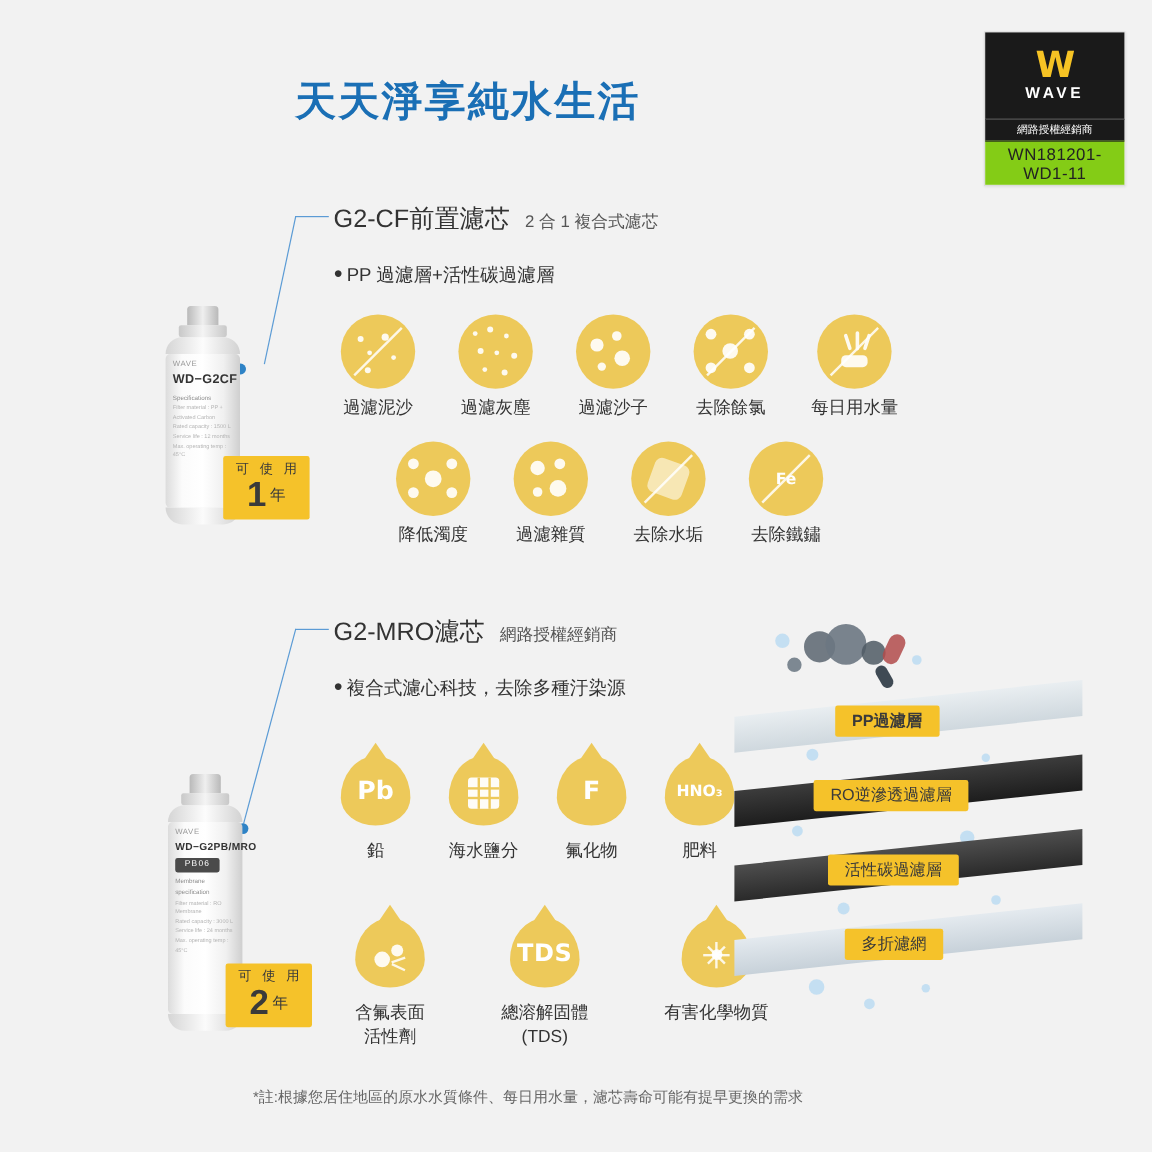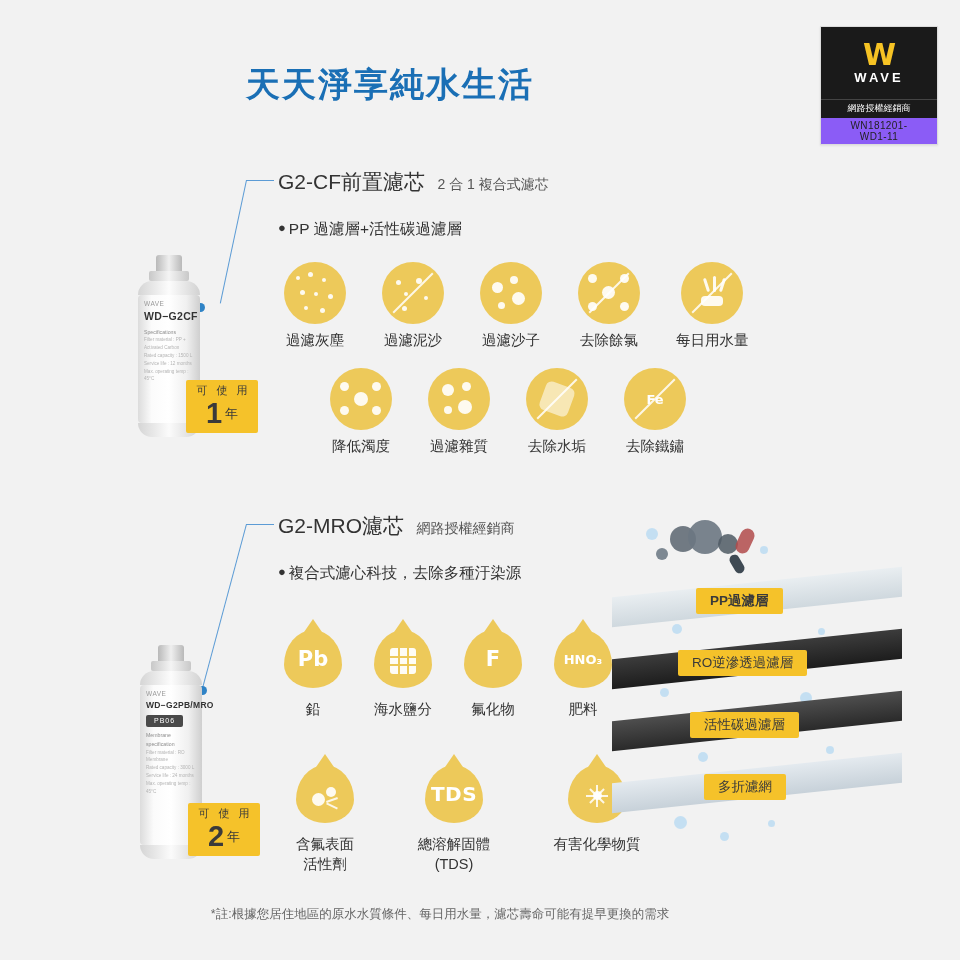--- a/index.html
+++ b/index.html
@@ -30,21 +30,21 @@
   .brand-w{
     color:#f6c324;font-size:30px;font-weight:bold;line-height:28px;
     font-family:"DejaVu Sans",sans-serif;letter-spacing:-1px;
   }
   .brand-name{color:#fff;font-size:13px;font-weight:bold;letter-spacing:3px;margin-top:1px;}
   .brand-auth{
     background:#1a1a1a;color:#fff;font-size:9px;text-align:center;
     padding:2px 0;border-top:1px solid #444;
   }
   .brand-code{
-    background:#8b5cf6;color:#222;font-size:10px;text-align:center;padding:2px 16px;
+    background:#84cc16;color:#222;font-size:14px;text-align:center;padding:2px 16px;
     border-top:1px solid #1a1a1a;letter-spacing:.4px;
   }
 
   
   .sec-title{position:absolute;}
   .sec-title .main{font-size:21px;color:#333;font-weight:normal;}
   .sec-title .sub{font-size:14px;color:#555;margin-left:8px;}
   .sec-desc{position:absolute;font-size:15.5px;color:#333;}
   .sec-desc .dot{font-size:13px;vertical-align:2px;margin-right:3px;}
 
@@ -197,41 +197,41 @@
   <div class="badge" style="top:380px;left:186px;">
     <div class="t">可 使 用</div>
     <div>
       <span class="n">1</span><span class="y">年</span>
     </div>
   </div>
 
   <div class="icons" style="top:262px;left:284px;gap:36px;">
     <div class="icon-cell">
       <div class="icon-circ">
+        <div class="bar" style="width:2px;height:56px;left:30px;top:3px;transform:rotate(45deg);"></div>
+        <span class="spk" style="width:5px;height:5px;left:14px;top:18px;"></span>
+        <span class="spk" style="width:4px;height:4px;left:22px;top:30px;"></span>
+        <span class="spk" style="width:6px;height:6px;left:34px;top:16px;"></span>
+        <span class="spk" style="width:4px;height:4px;left:42px;top:34px;"></span>
+        <span class="spk" style="width:5px;height:5px;left:20px;top:44px;"></span>
+      </div>
+      <div class="icon-label">過濾泥沙</div>
+    </div>
+    <div class="icon-cell">
+      <div class="icon-circ">
         <span class="spk" style="width:4px;height:4px;left:12px;top:14px;"></span>
         <span class="spk" style="width:5px;height:5px;left:24px;top:10px;"></span>
         <span class="spk" style="width:4px;height:4px;left:38px;top:16px;"></span>
         <span class="spk" style="width:5px;height:5px;left:16px;top:28px;"></span>
         <span class="spk" style="width:4px;height:4px;left:30px;top:30px;"></span>
         <span class="spk" style="width:5px;height:5px;left:44px;top:32px;"></span>
         <span class="spk" style="width:4px;height:4px;left:20px;top:44px;"></span>
         <span class="spk" style="width:5px;height:5px;left:36px;top:46px;"></span>
       </div>
       <div class="icon-label">過濾灰塵</div>
-    </div>
-    <div class="icon-cell">
-      <div class="icon-circ">
-        <div class="bar" style="width:2px;height:56px;left:30px;top:3px;transform:rotate(45deg);"></div>
-        <span class="spk" style="width:5px;height:5px;left:14px;top:18px;"></span>
-        <span class="spk" style="width:4px;height:4px;left:22px;top:30px;"></span>
-        <span class="spk" style="width:6px;height:6px;left:34px;top:16px;"></span>
-        <span class="spk" style="width:4px;height:4px;left:42px;top:34px;"></span>
-        <span class="spk" style="width:5px;height:5px;left:20px;top:44px;"></span>
-      </div>
-      <div class="icon-label">過濾泥沙</div>
     </div>
     <div class="icon-cell">
       <div class="icon-circ">
         <span class="spk" style="width:11px;height:11px;left:12px;top:20px;"></span>
         <span class="spk" style="width:8px;height:8px;left:30px;top:14px;"></span>
         <span class="spk" style="width:13px;height:13px;left:32px;top:30px;"></span>
         <span class="spk" style="width:7px;height:7px;left:18px;top:40px;"></span>
       </div>
       <div class="icon-label">過濾沙子</div>
     </div>

